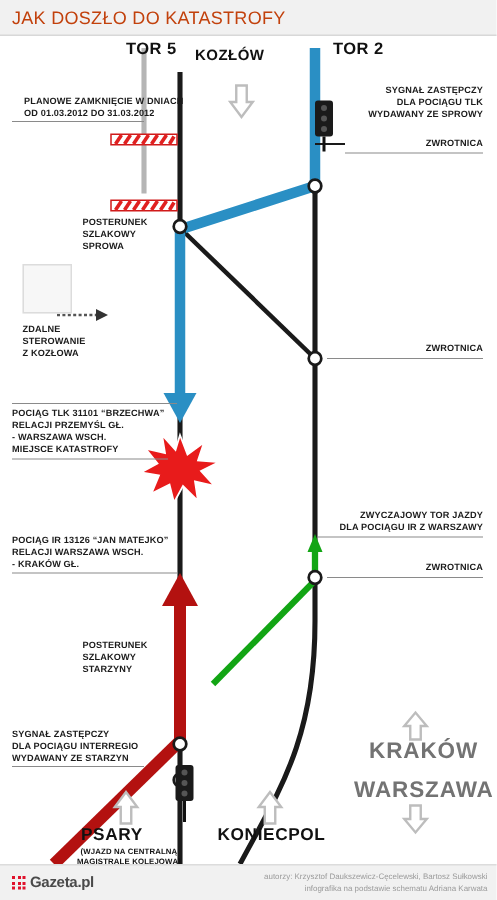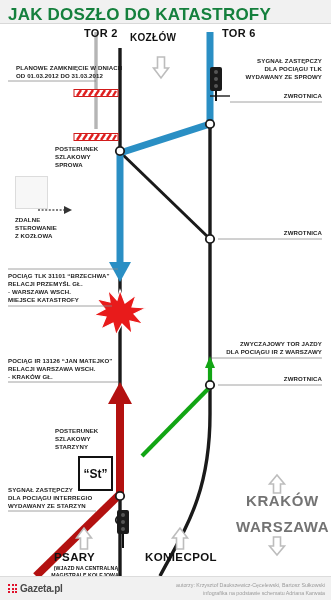--- a/index.html
+++ b/index.html
@@ -12,21 +12,21 @@
   }
   #root { position:relative; width:331px; height:600px; background:#fff; }
 
   
   .header {
     position:absolute; left:0; top:0; width:331px; height:24px;
     background:#f1f1f1; border-bottom:1px solid #d8d8d8;
   }
   .header .title {
     position:absolute; left:8px; top:5px;
-    font-size:17px; font-weight:bold; color:#15803d;
+    font-size:12px; font-weight:normal; color:#c2410c;
     letter-spacing:0.2px; white-space:nowrap;
   }
 
   
   .canvas { position:absolute; left:0; top:24px; width:331px; height:552px; background:#fff; }
   .svgwrap { position:absolute; left:0; top:0; width:331px; height:552px; }
 
   
   .lbl {
     position:absolute;
@@ -203,23 +203,23 @@
           <line x1="-13" y1="3" x2="-9" y2="-3"></line>
           <line x1="-7" y1="3" x2="-3" y2="-3"></line>
           <line x1="-1" y1="3" x2="3" y2="-3"></line>
           <line x1="5" y1="3" x2="9" y2="-3"></line>
           <line x1="11" y1="3" x2="15" y2="-3"></line>
           <line x1="17" y1="3" x2="20" y2="-2"></line>
         </g>
       </g>
     </svg>
 
-    <div class="toplabel" style="left:84px; top:3px;">TOR 2</div>
+    <div class="toplabel" style="left:84px; top:3px;">TOR 5</div>
     <div class="toplabel" style="left:130px; top:8px; font-size:10px;">KOZŁÓW</div>
-    <div class="toplabel" style="left:222px; top:3px;">TOR 6</div>
+    <div class="toplabel" style="left:222px; top:3px;">TOR 2</div>
 
     <div class="lbl" style="left:16px; top:40px;">
       <div>PLANOWE ZAMKNIĘCIE W DNIACH</div>
       <div>OD 01.03.2012 DO 31.03.2012</div>
     </div>
 
     <div class="lbl r" style="right:9px; top:33px; text-align:right;">
       <div>SYGNAŁ ZASTĘPCZY</div>
       <div>DLA POCIĄGU TLK</div>
       <div>WYDAWANY ZE SPROWY</div>
@@ -268,21 +268,20 @@
       <div>POCIĄG IR 13126 “JAN MATEJKO”</div>
       <div>RELACJI WARSZAWA WSCH.</div>
       <div>- KRAKÓW GŁ.</div>
     </div>
 
     <div class="lbl" style="left:55px; top:403px;">
       <div>POSTERUNEK</div>
       <div>SZLAKOWY</div>
       <div>STARZYNY</div>
     </div>
-    <div class="boxsig" style="left:78px; top:432px; width:35px; height:35px;">“St”</div>
 
     <div class="lbl" style="left:8px; top:462px;">
       <div>SYGNAŁ ZASTĘPCZY</div>
       <div>DLA POCIĄGU INTERREGIO</div>
       <div>WYDAWANY ZE STARZYN</div>
     </div>
 
     <div class="signal" style="left:113px; top:486px; width:20px; height:38px;">
       <div class="head" style="left:4px; top:0; width:12px; height:24px;">
         <span></span>

